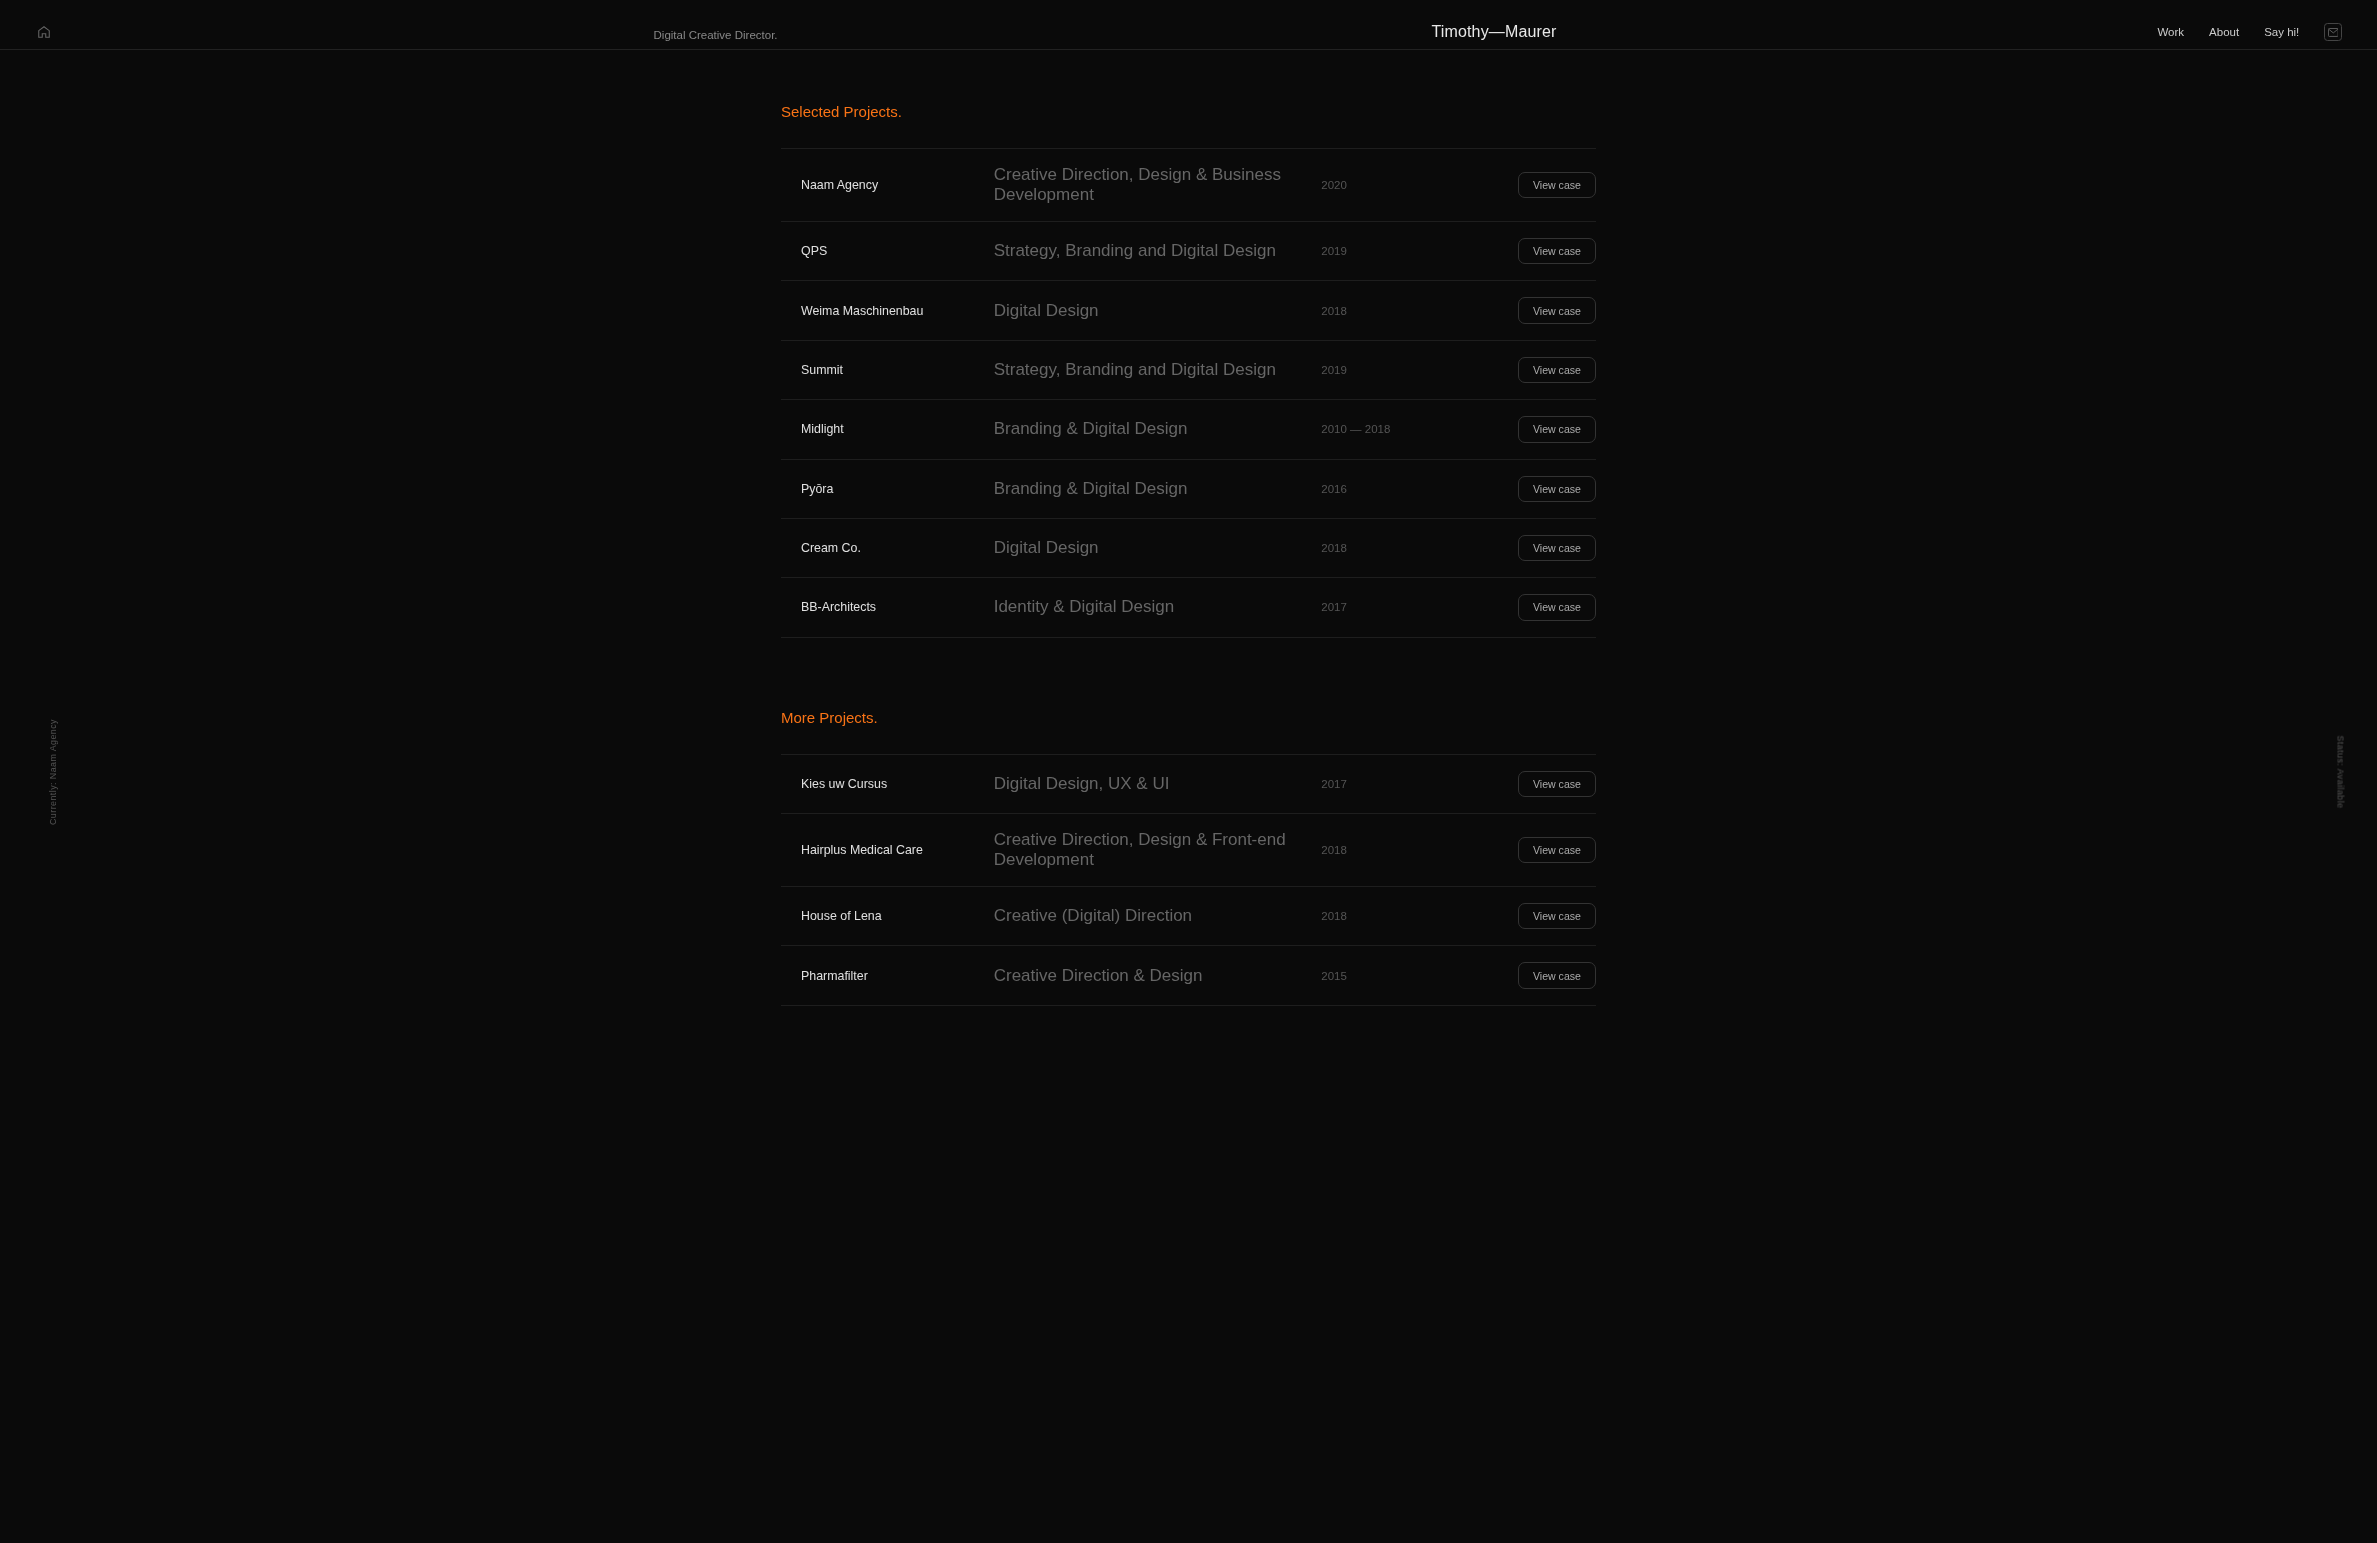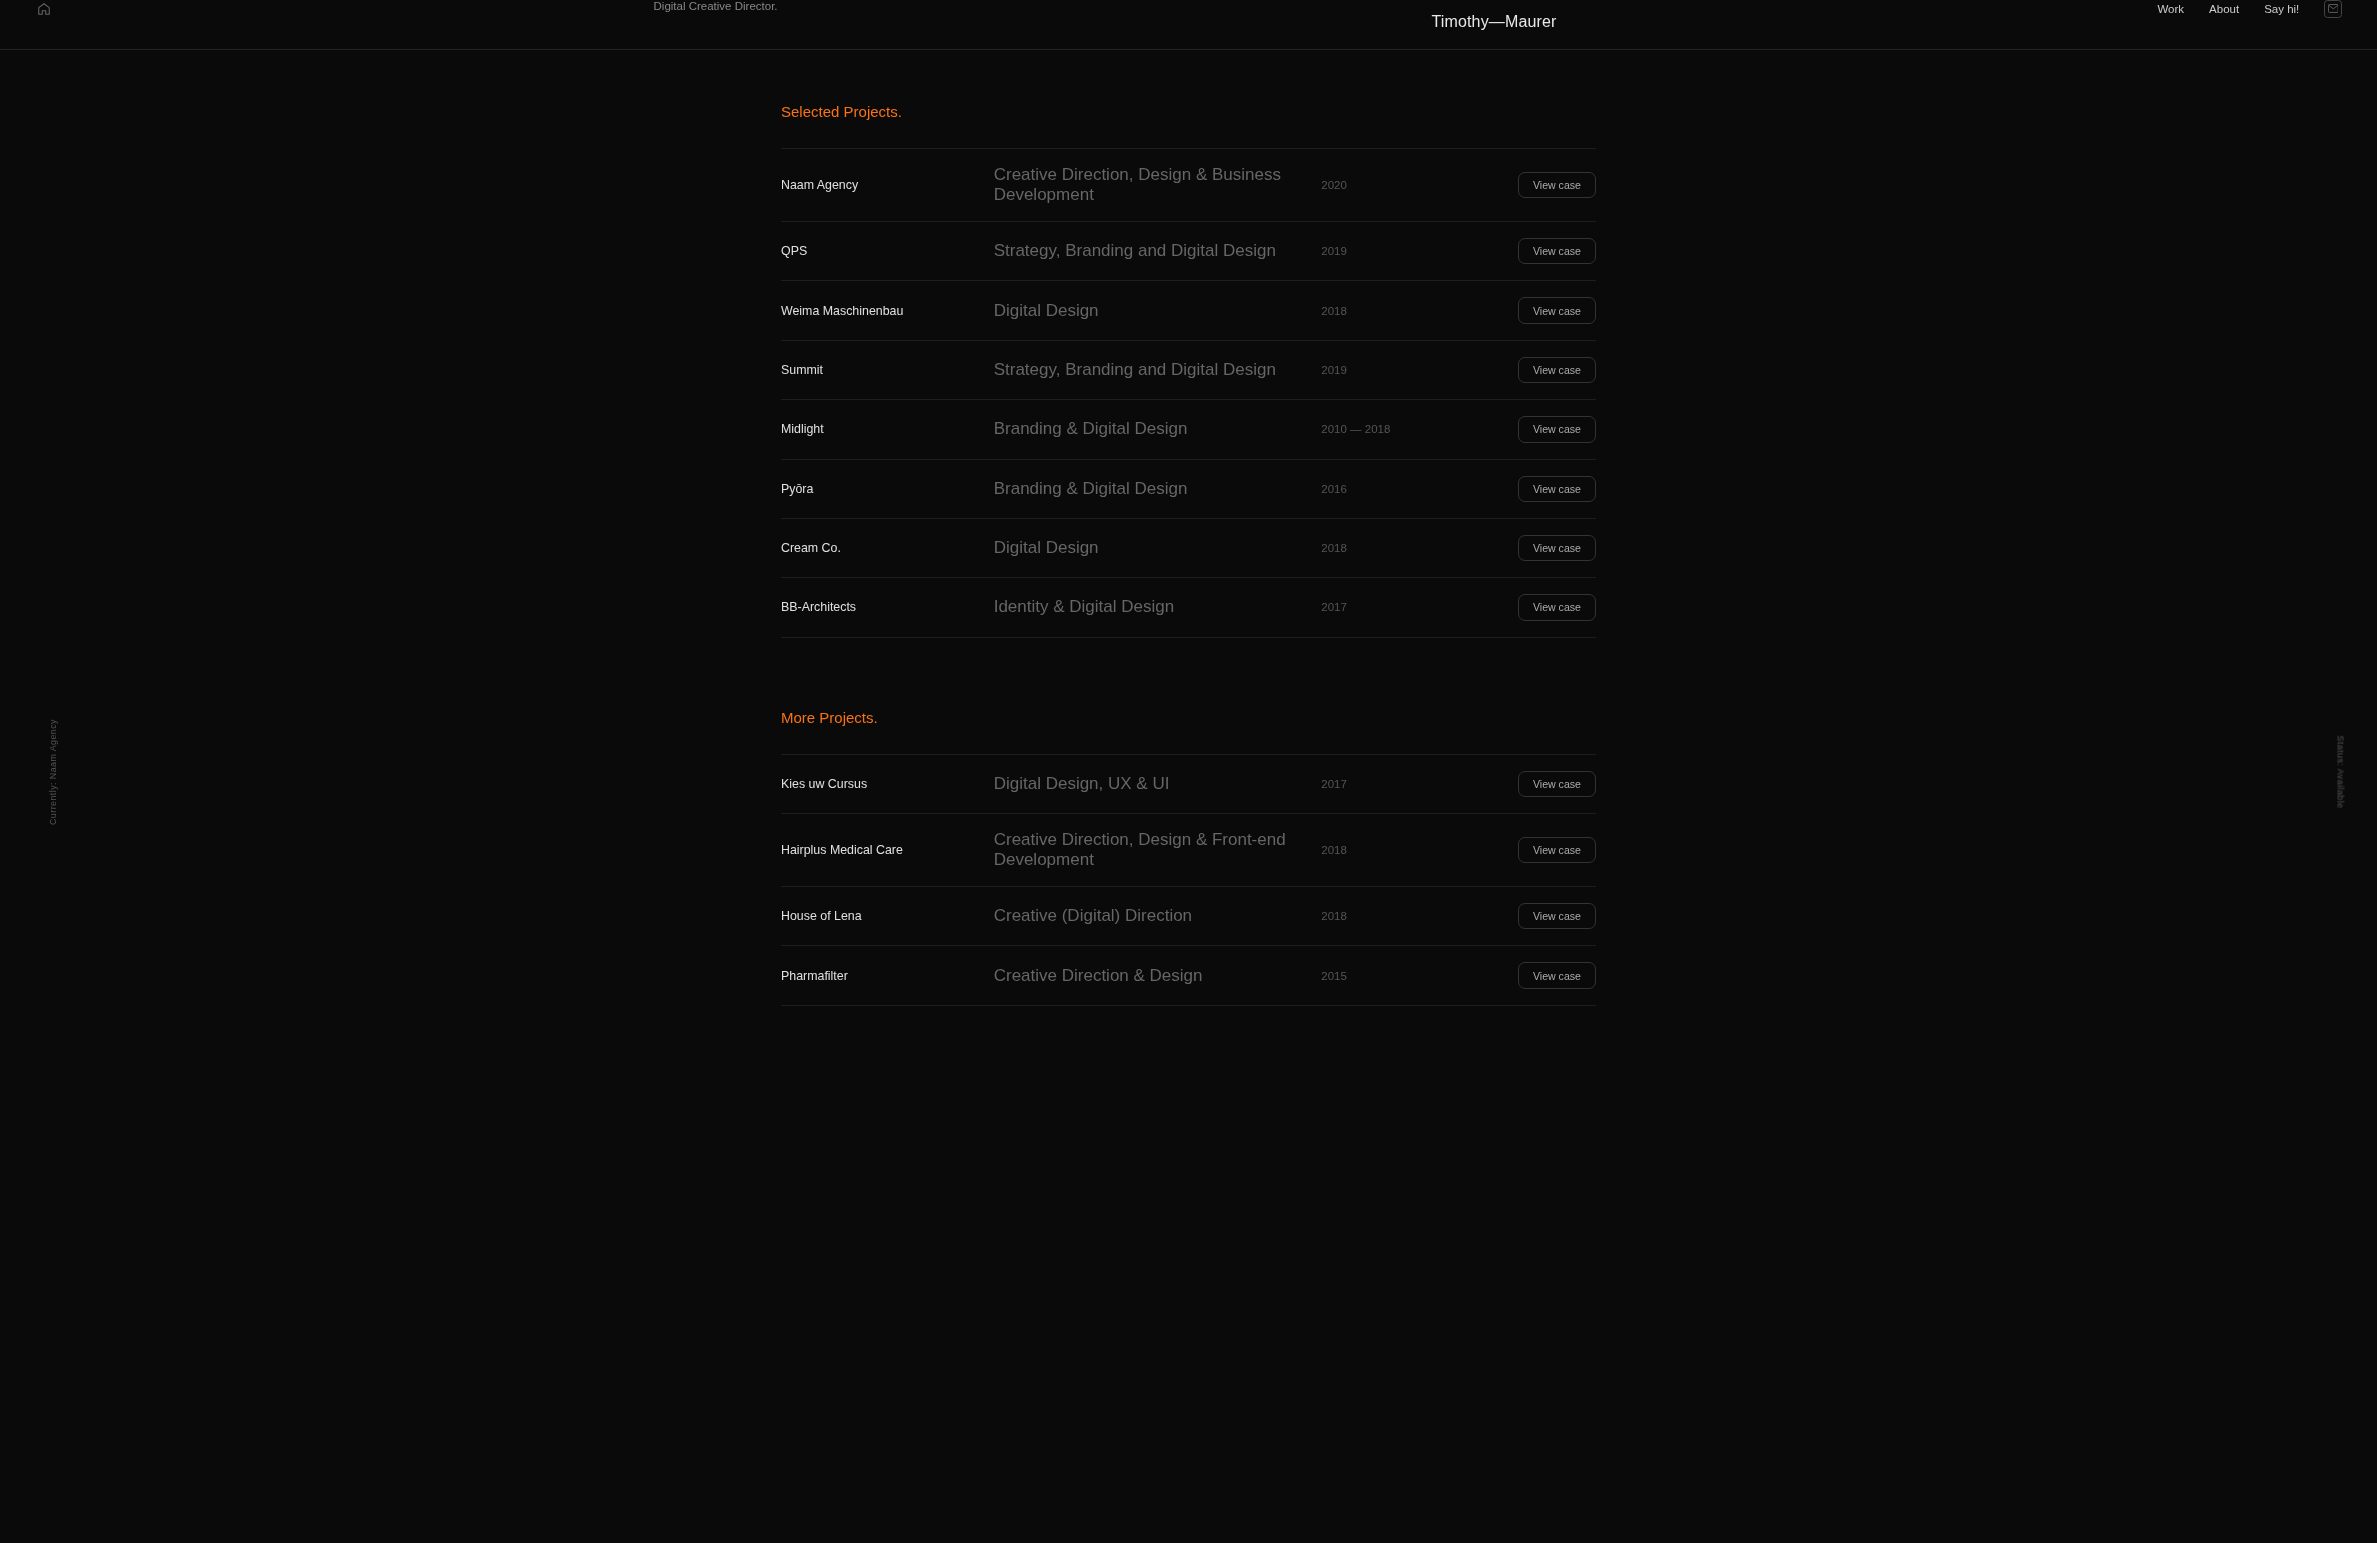--- a/index.html
+++ b/index.html
@@ -12,23 +12,23 @@
       background-color: #0a0a0a;
       color: #e0e0e0;
       font-family: -apple-system, BlinkMacSystemFont, 'Helvetica Neue', Arial, sans-serif;
       min-height: 100vh;
       position: relative;
     }
 
     
     .header {
       display: flex;
-      align-items: flex-start;
+      align-items: flex-end;
       justify-content: space-between;
-      padding: 0 35px;
+      padding: 8px 35px;
       height: 50px;
       border-bottom: 0.9px solid #222;
       position: sticky;
       top: 0;
       background-color: #0a0a0a;
       z-index: 100;
     }
 
     .header-left {
       font-size: 11.5px;
@@ -141,20 +141,21 @@
     }
 
     .project-row:first-child {
       border-top: 0.9px solid #1e1e1e;
     }
 
     .project-name {
       font-size: 12.4px;
       font-weight: 500;
       color: #e0e0e0;
+      margin-left: 20px;
     }
 
     .project-description {
       font-size: 17px;
       color: #666;
     }
 
     .project-year {
       font-size: 11.5px;
       color: #555;

